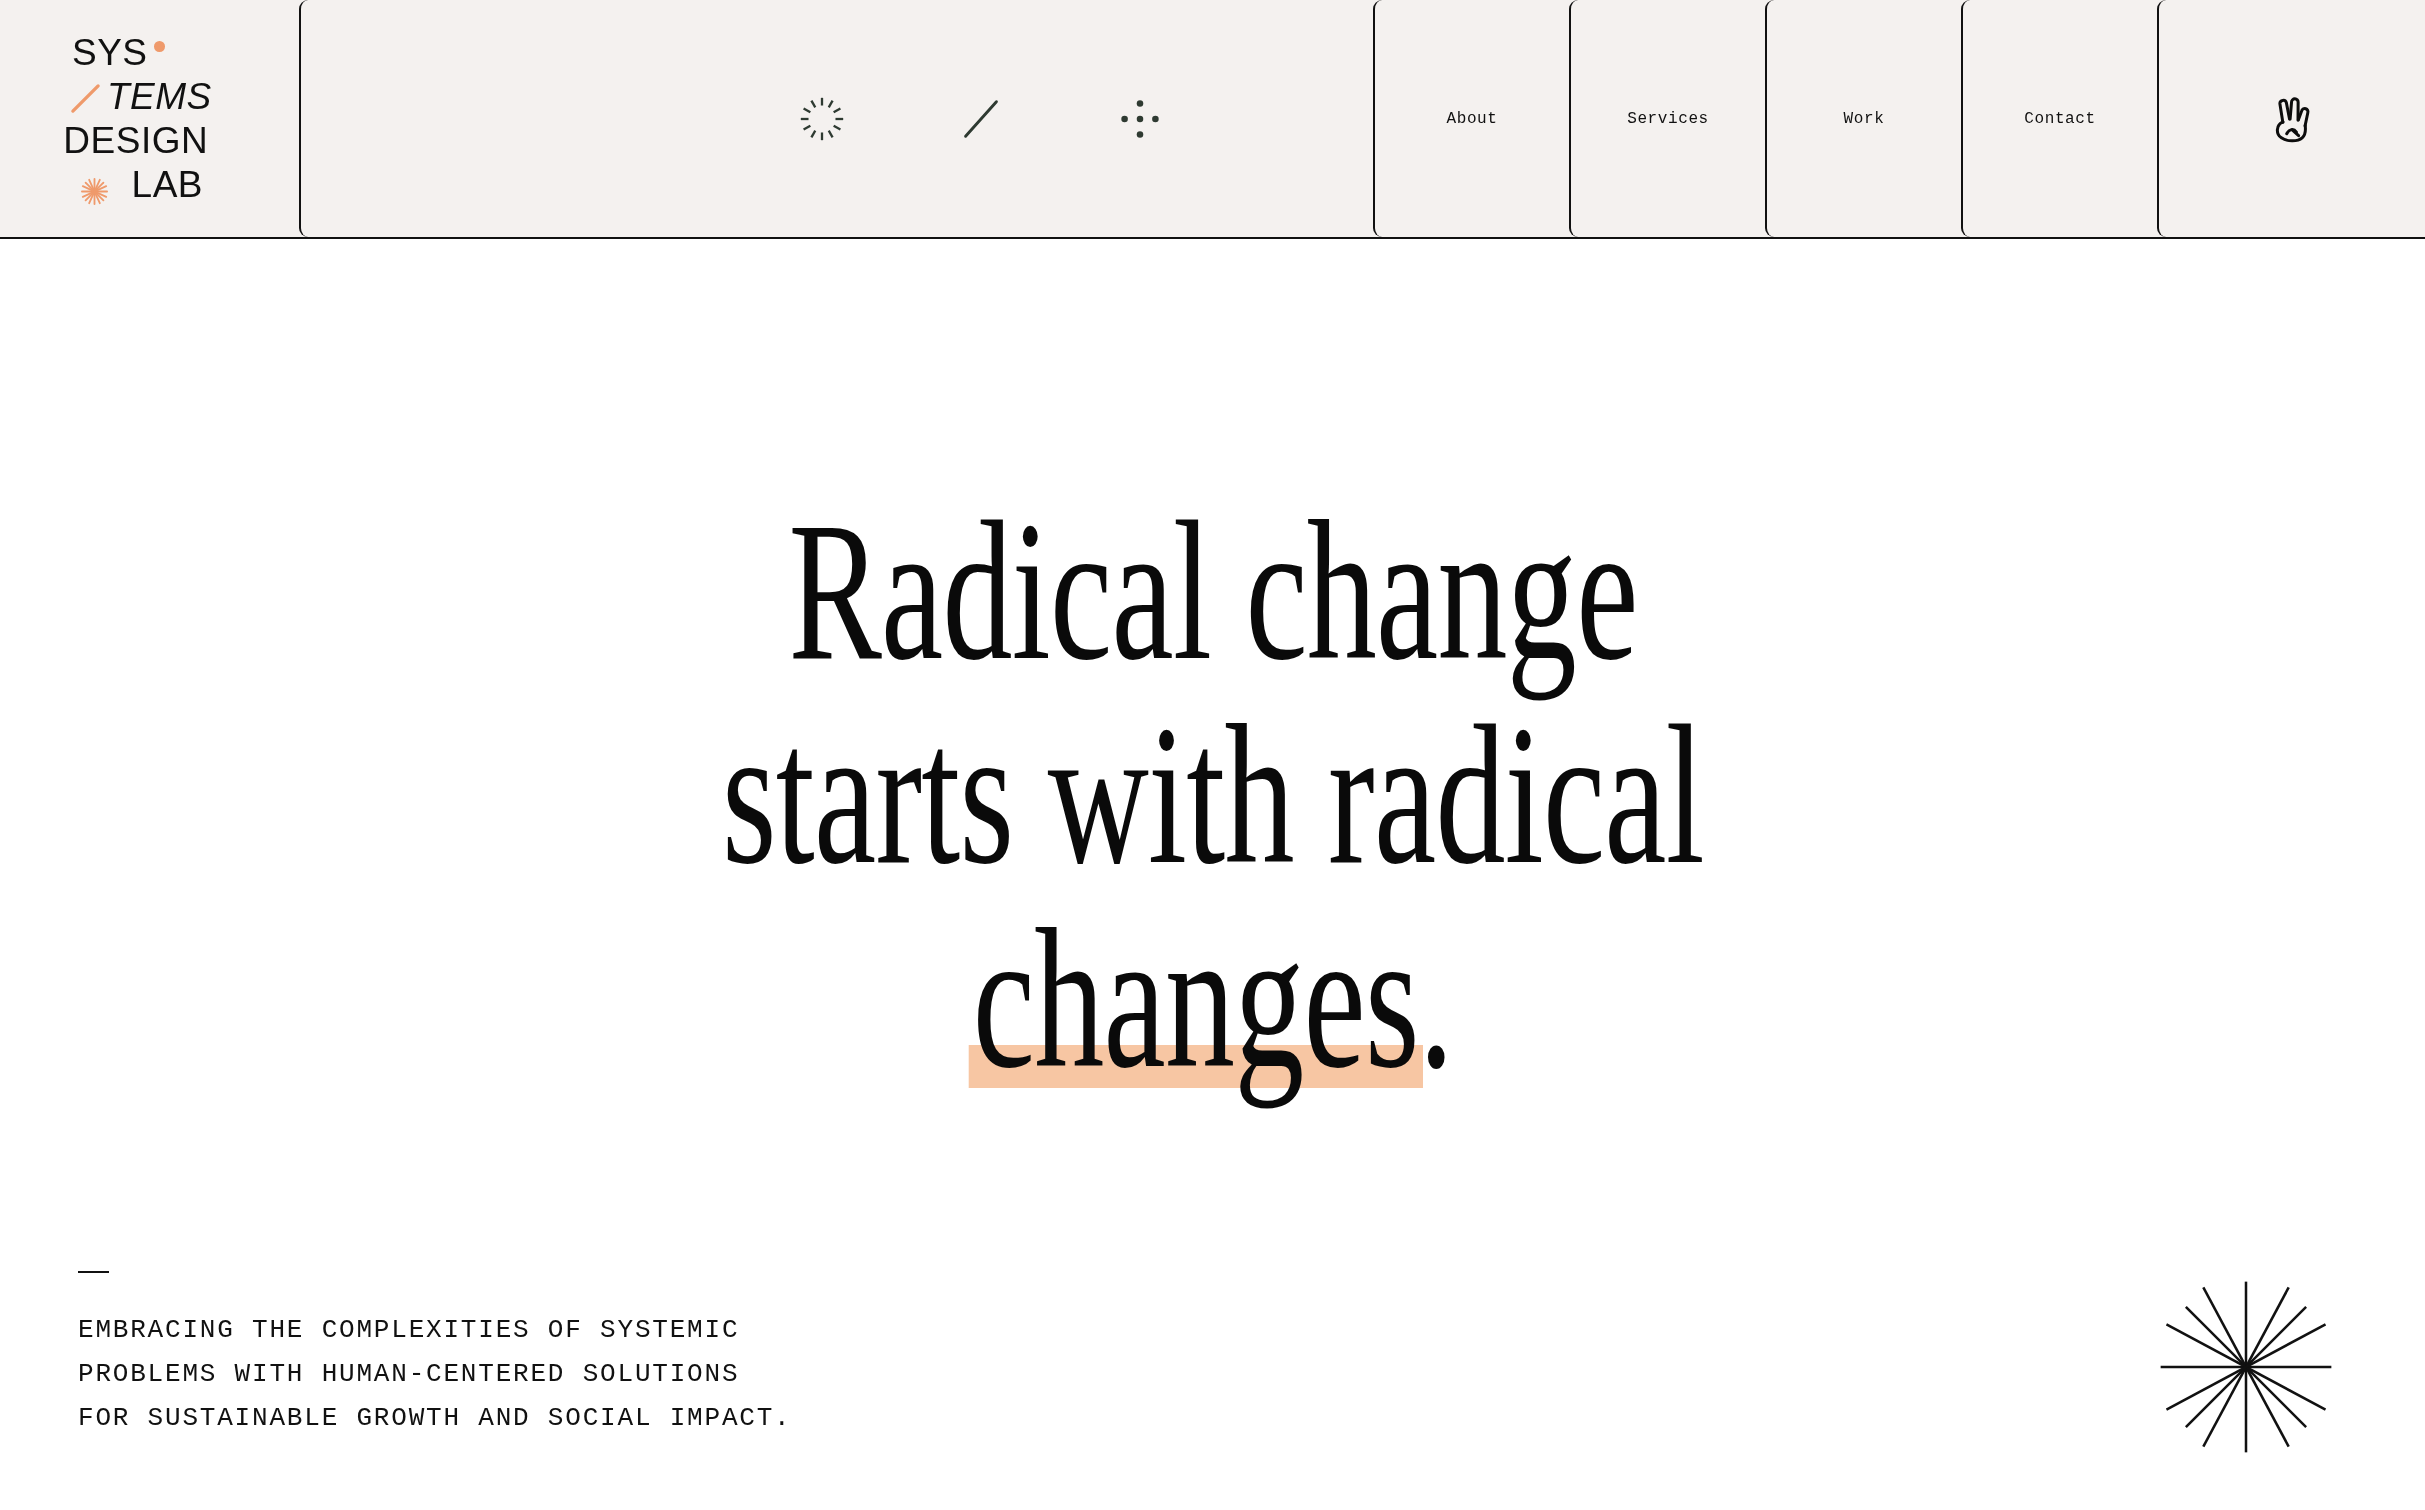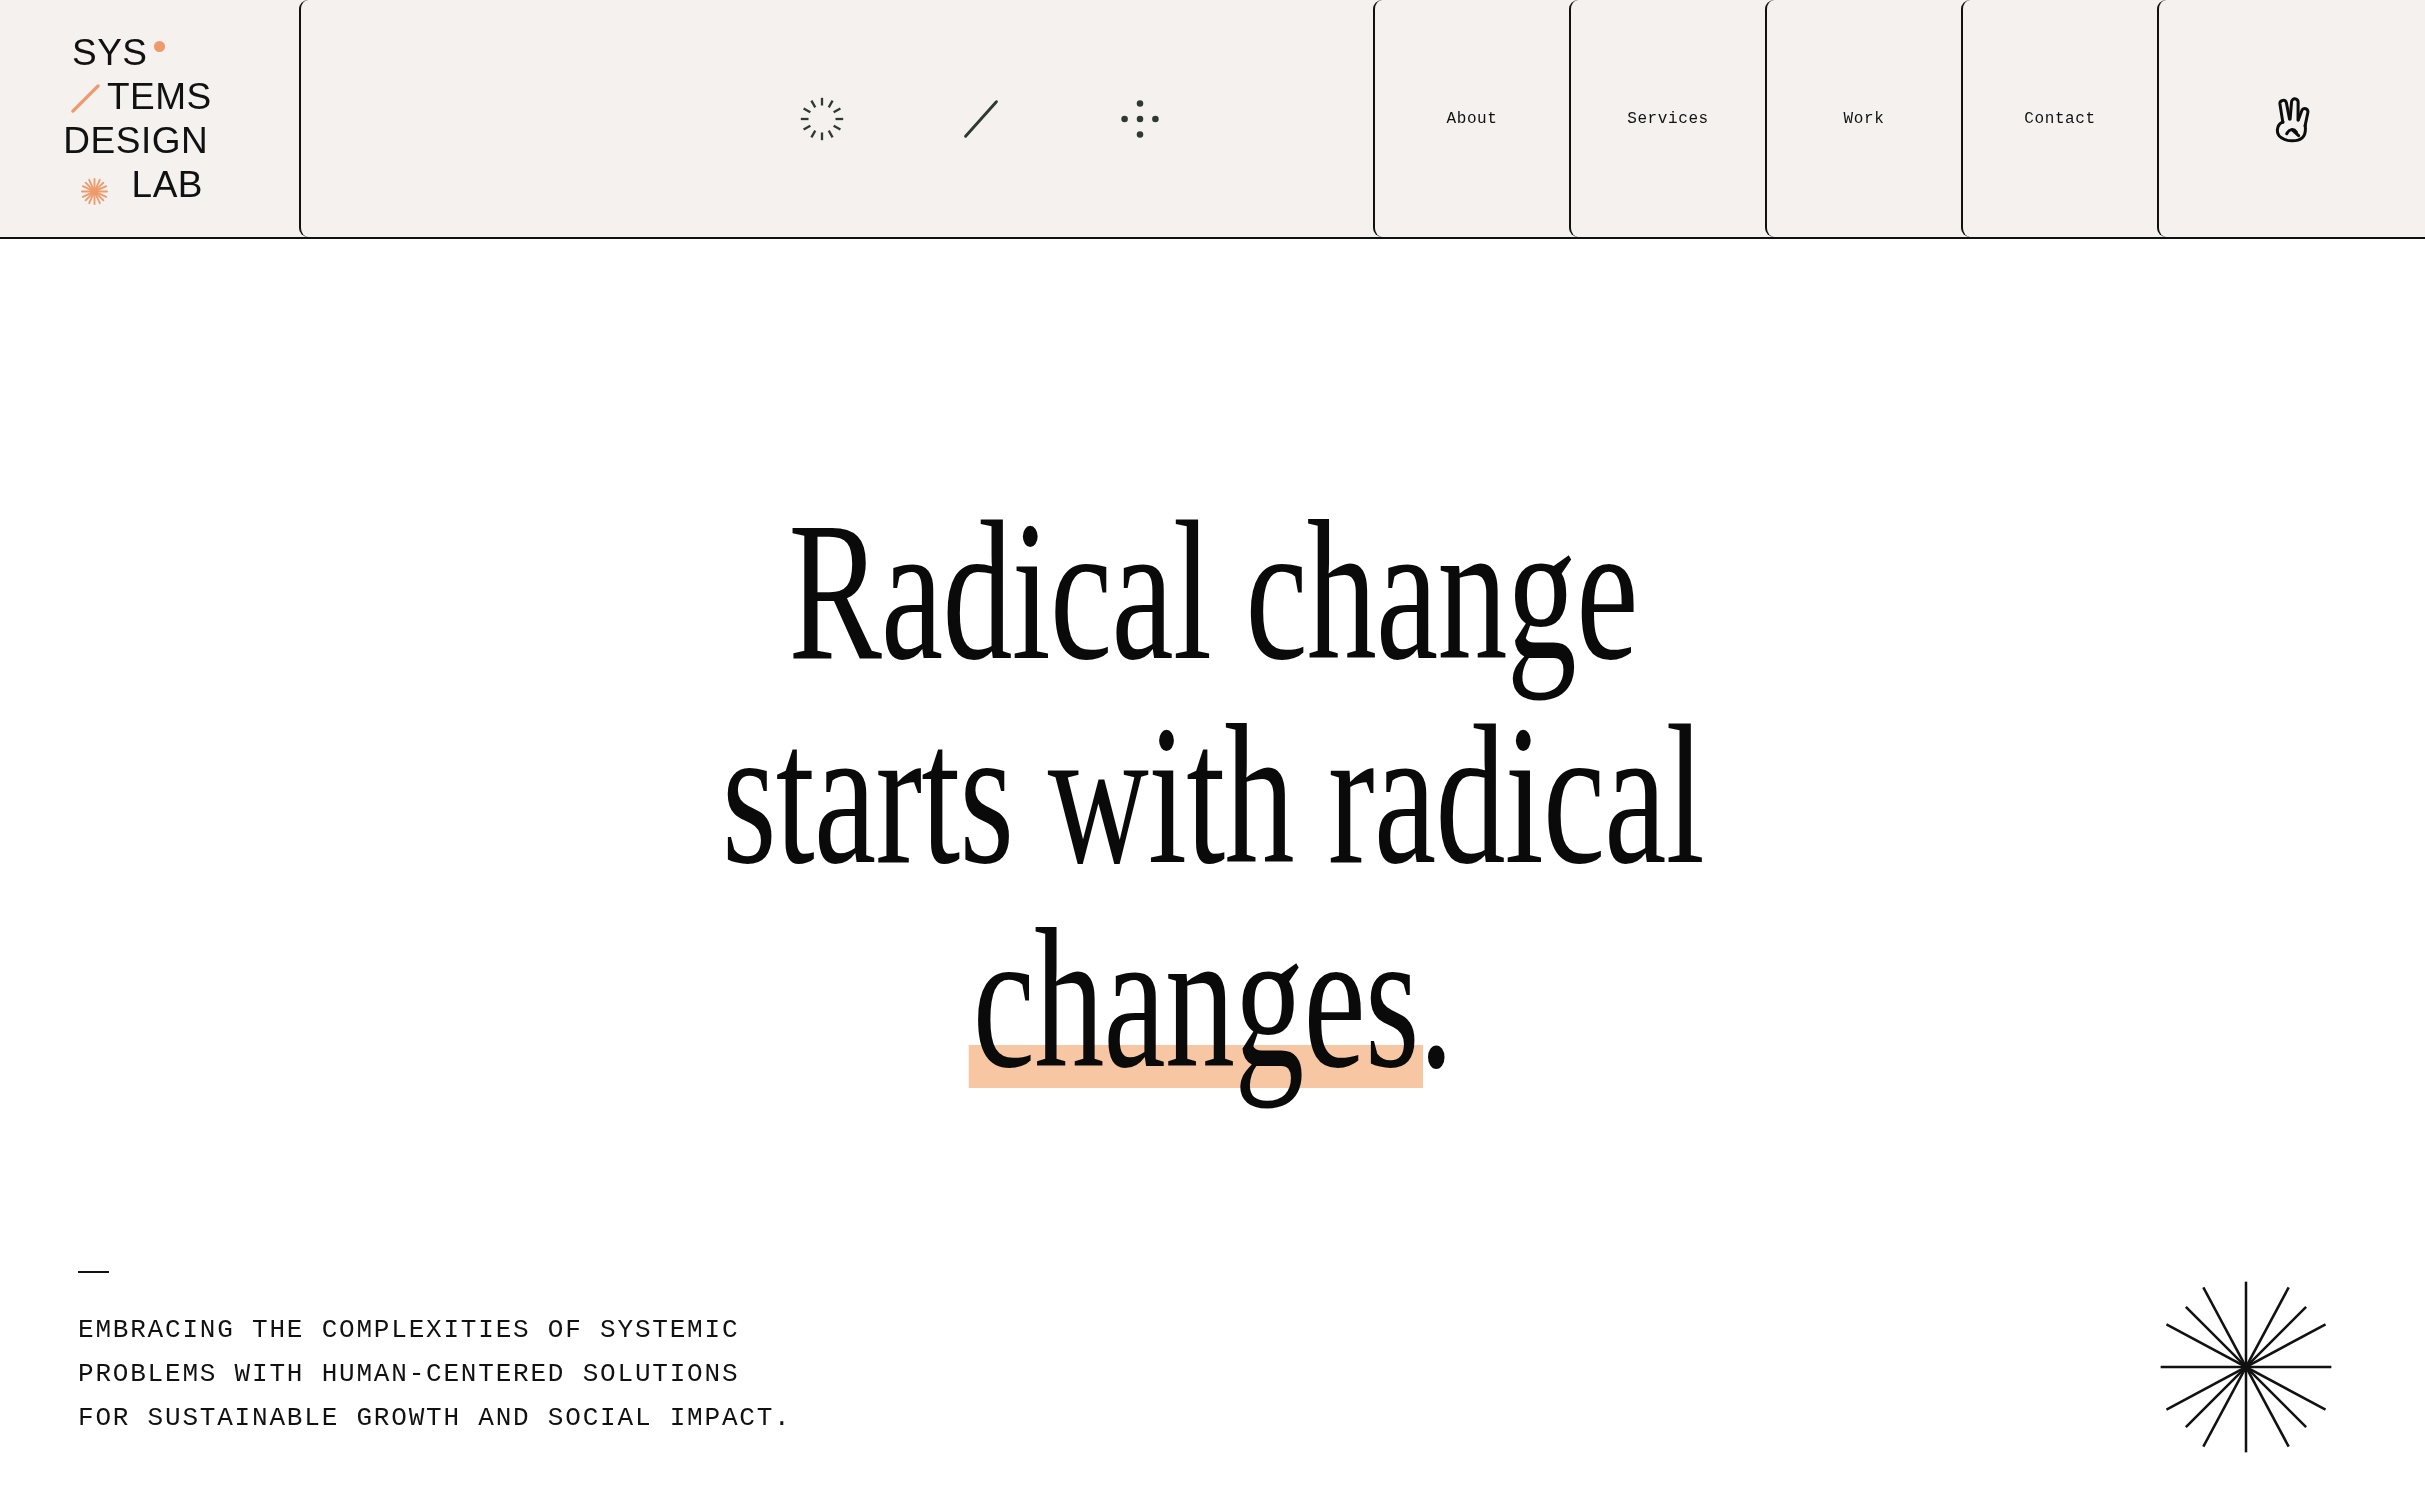--- a/index.html
+++ b/index.html
@@ -53,21 +53,21 @@
     font-family: "Liberation Sans", sans-serif;
     font-size: 37px;
     font-weight: 400;
     line-height: 44px;
     letter-spacing: 0.5px;
     color: #111111;
     white-space: nowrap;
   }
   .logo-row { display: flex; align-items: center; }
   .logo-row.r1 { justify-content: flex-start; }
-  .logo-row.r2 { justify-content: space-between; margin-left: -2.9px; }
+  .logo-row.r2 { justify-content: space-between; margin-left: -2.9px; font-style: italic; }
   .logo-row.r3 { justify-content: flex-start; margin-left: -8.7px; }
   .logo-row.r4 { justify-content: flex-start; margin-left: 7.8px; gap: 16px; }
 
   .dot-accent {
     display: inline-block;
     width: 10.7px; height: 10.7px;
     border-radius: 50%;
     background: #ef9a6b;
     margin-left: 6.8px;
     margin-bottom: 11.6px;

